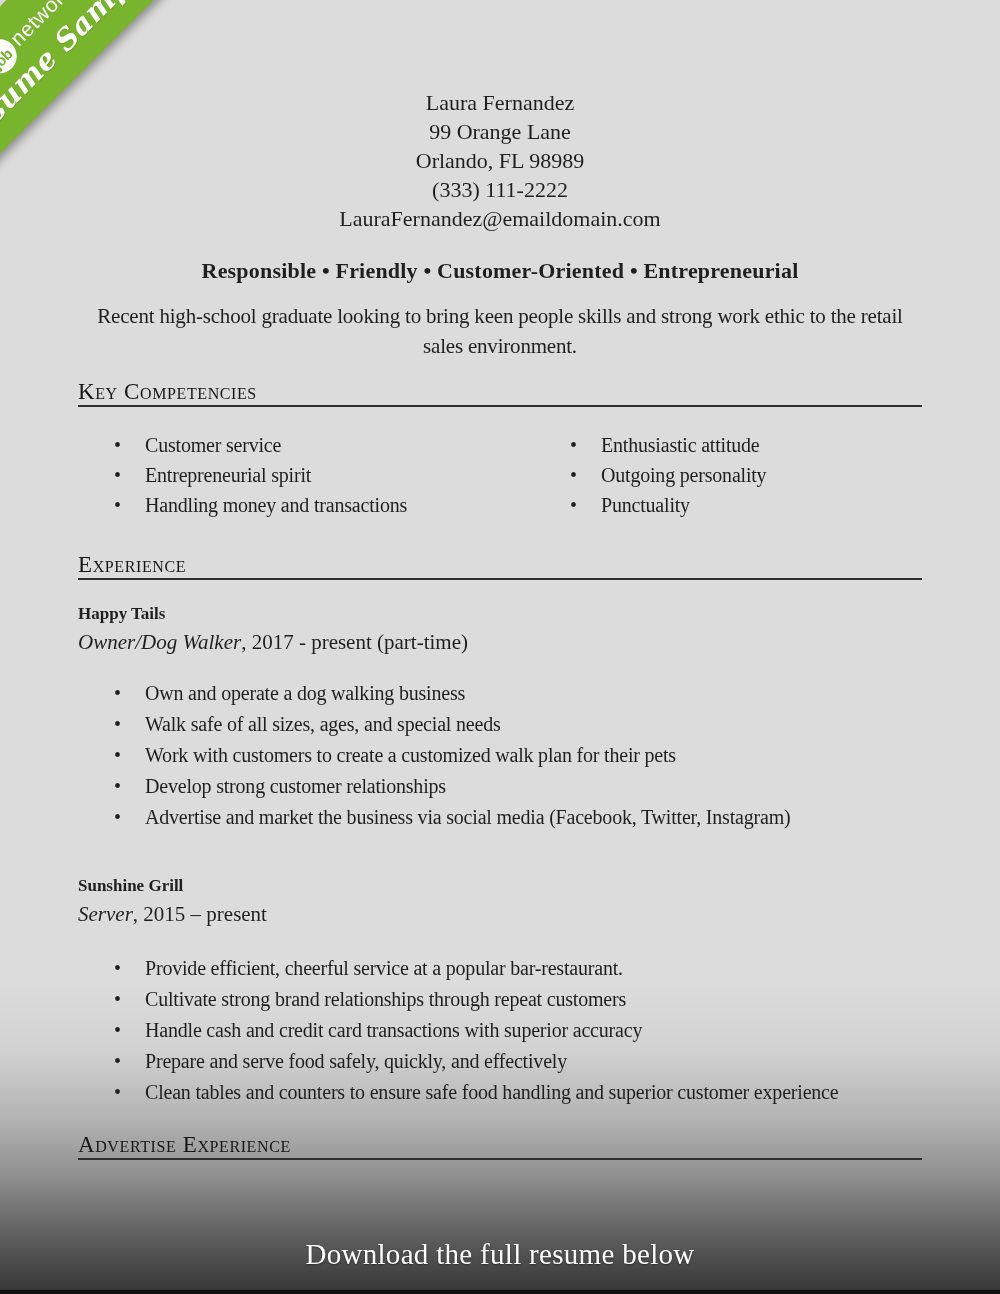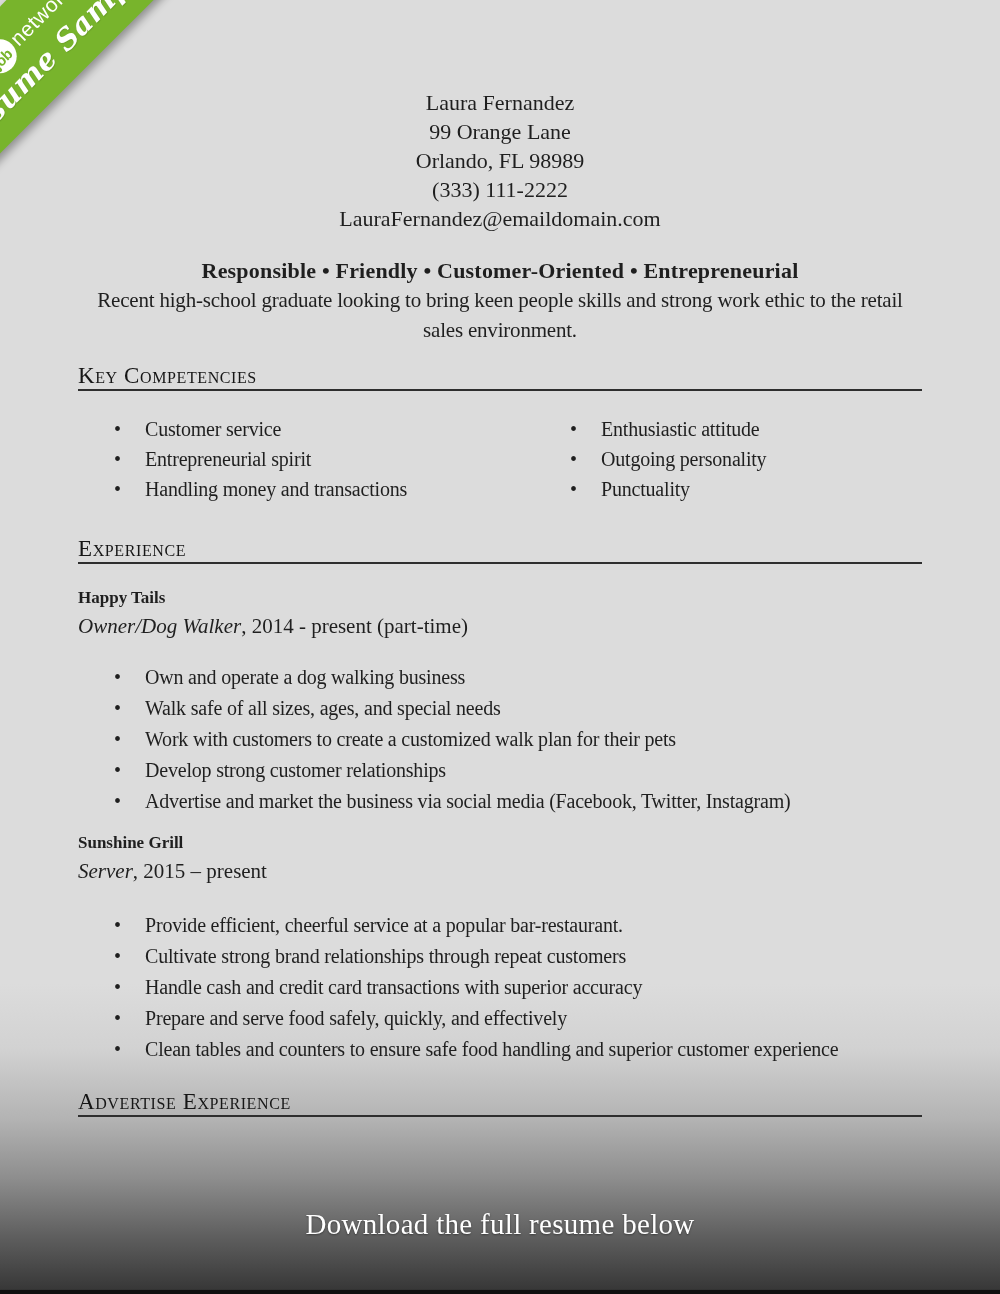--- a/index.html
+++ b/index.html
@@ -34,21 +34,21 @@
     letter-spacing:0.5px; }
   .ribbon-label { color:#fff; font-size:29px; font-style:italic; font-weight:bold;
     font-family:"DejaVu Serif","Liberation Serif",serif; letter-spacing:0.5px;
     text-shadow:0 1px 1px rgba(0,0,0,0.15); }
 
   
   .content { padding:88px 78px 0 78px;border-radius:26px; }
   .contact { text-align:center; font-size:22px; line-height:29px; }
   .tagline { margin-top:23px; text-align:center; font-size:22px; font-weight:bold;
     line-height:29px; letter-spacing:0.2px; }
-  .summary { text-align:center; font-size:21px; line-height:30px;
+  .summary { margin-top:16px; text-align:center; font-size:21px; line-height:30px;
     letter-spacing:-0.2px; }
 
   .sec-head { font-size:23px; line-height:26px; font-variant:small-caps;
     letter-spacing:0.6px; color:#161616; }
   .sec-rule { border-bottom:2px solid #2e2e2e; }
   .sec-head.kc   { margin-top:18px; }
   .sec-head.exp  { margin-top:32px; }
   .sec-head.vol  { margin-top:24px; }
 
   ul.blist { list-style:none; margin-left:34px; }
@@ -58,28 +58,28 @@
 
   .competencies { display:flex; margin-top:23px; margin-left:34px; }
   .competencies ul { list-style:none; }
   .competencies ul li { position:relative; padding-left:33px; font-size:20px;
     line-height:30px; letter-spacing:-0.2px; }
   .competencies ul li::before { content:"\2022"; position:absolute; left:2px; top:0; }
   .col-left { flex:0 0 456px; }
   .col-right { flex:1; }
 
   .job-name { margin-top:19px; font-size:17px; font-weight:bold; line-height:29px; }
-  .job-name.second { margin-top:11px; }
+  .job-name.second { margin-top:38px; }
   .job-sub { font-size:21px; line-height:29px; }
   .job-sub .jt { font-style:italic; }
   .job1-bullets { margin-top:21px; }
   .job2-bullets { margin-top:24px; }
 
   .footer-cta {
-    position:absolute; left:0; top:1206px; width:100%; text-align:center;
+    position:absolute; left:0; top:1236px; width:100%; text-align:center;
     color:#ffffff; font-size:29px; line-height:36px; letter-spacing:0.3px;
     text-shadow:0 1px 2px rgba(0,0,0,0.4);
   }
 </style>
 </head>
 <body>
 
 <div class="page">
 
   <div class="ribbon-wrap">
@@ -122,21 +122,21 @@
           <li>Enthusiastic attitude</li>
           <li>Outgoing personality</li>
           <li>Punctuality</li>
         </ul>
     </div>
 
     <div class="sec-head exp">Experience</div>
     <div class="sec-rule"></div>
 
     <div class="job-name">Happy Tails</div>
-    <div class="job-sub"><span class="jt">Owner/Dog Walker</span><span>, 2014 - present (part-time)</span></div>
+    <div class="job-sub"><span class="jt">Owner/Dog Walker</span><span>, 2017 - present (part-time)</span></div>
 
     <ul class="blist job1-bullets">
         <li>Own and operate a dog walking business</li>
         <li>Walk safe of all sizes, ages, and special needs</li>
         <li>Work with customers to create a customized walk plan for their pets</li>
         <li>Develop strong customer relationships</li>
         <li>Advertise and market the business via social media (Facebook, Twitter, Instagram)</li>
       </ul>
 
     <div class="job-name second">Sunshine Grill</div>

